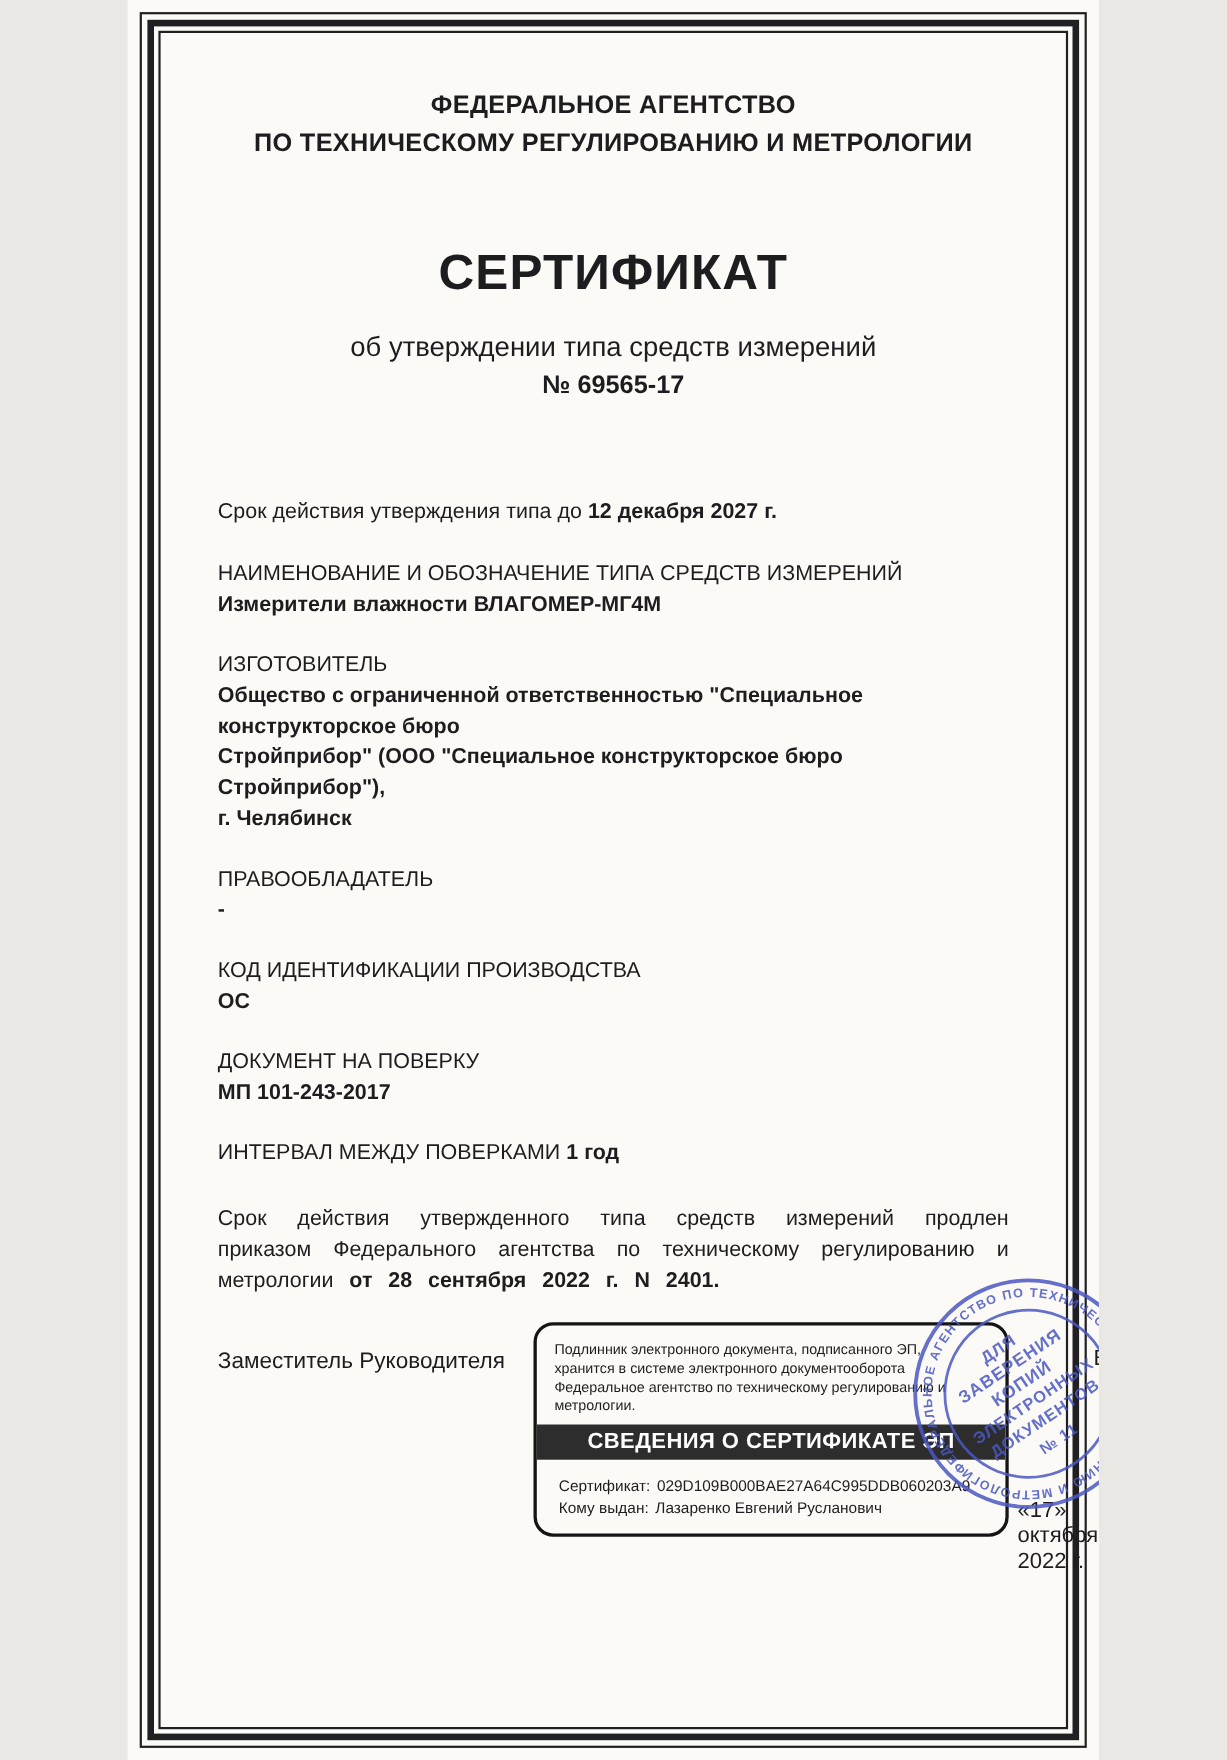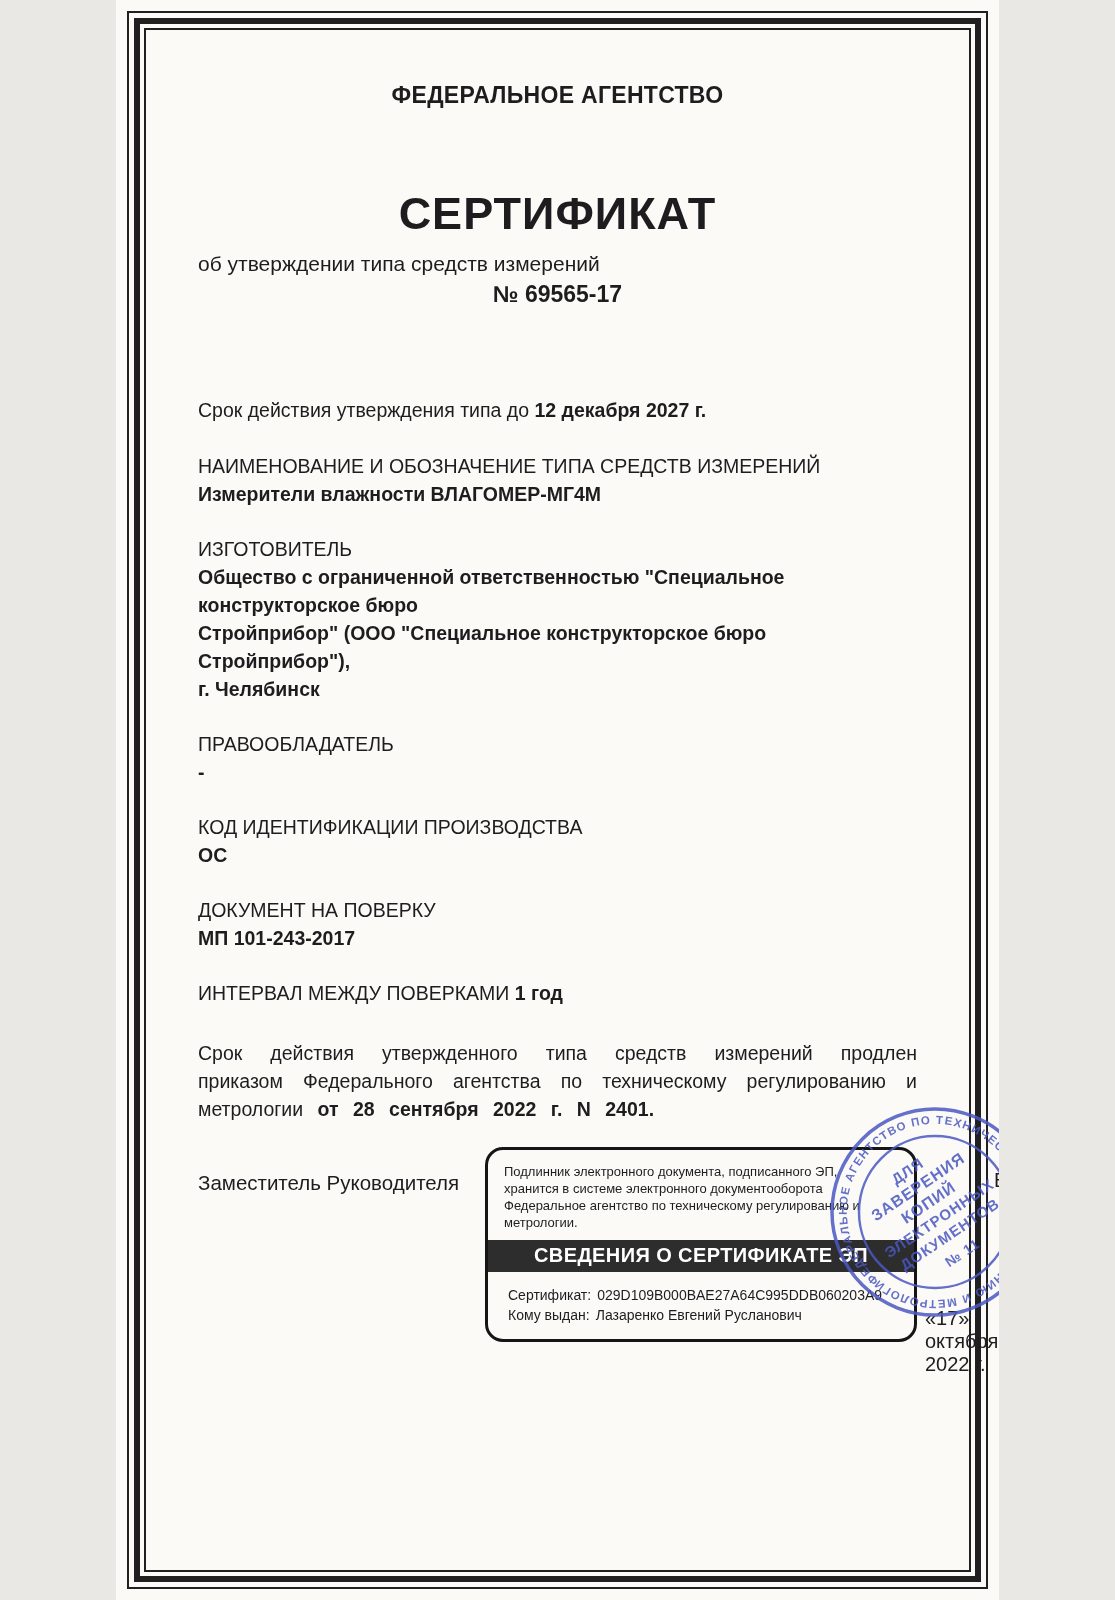--- a/index.html
+++ b/index.html
@@ -8,21 +8,21 @@
     background:#fbfaf6;font-family:"Liberation Sans","DejaVu Sans",sans-serif;
     color:#1d1d1f;overflow:hidden;
   }
   .frame-outer{position:absolute;inset:11px;border:2px solid #202022;}
   .frame-mid{position:absolute;inset:5px;border:6px solid #202022;}
   .frame-inner{position:absolute;inset:4px;border:2px solid #202022;}
   .content{position:absolute;inset:0;padding:48px 52px 0 52px;box-sizing:border-box;}
 
   .agency{ text-align:center;font-weight:700;font-size:23px;line-height:34px;letter-spacing:.3px;}
   .doc-title{ text-align:center;font-weight:700;font-size:45px;letter-spacing:1px;margin-top:76px;}
-  .doc-subtitle{ font-size:21px;margin-top:12px;}
+  .doc-subtitle{ text-align:center;font-size:25px;margin-top:28px;}
   .doc-number{ text-align:center;font-size:23px;font-weight:700;margin-top:5px;}
 
   .bodytext{font-size:19.5px;line-height:28px;}
   .validity{margin-top:88px;}
   .fields{margin-top:28px;}
   .field{margin-bottom:27px;}
   .field-label{}
   .field-value{font-weight:700;}
   .interval{margin-bottom:16px;}
   b,strong{font-weight:700;}
@@ -56,20 +56,21 @@
 <body>
 
 <div class="page">
   <div class="frame-outer">
     <div class="frame-mid">
       <div class="frame-inner">
         <div class="content">
 
           <div class="agency">
             <div>ФЕДЕРАЛЬНОЕ АГЕНТСТВО</div>
+            <div>ПО ТЕХНИЧЕСКОМУ РЕГУЛИРОВАНИЮ И МЕТРОЛОГИИ</div>
           </div>
 
           <div class="doc-title">СЕРТИФИКАТ</div>
           <div class="doc-subtitle">об утверждении типа средств измерений</div>
           <div class="doc-number">№ 69565-17</div>
 
           <div class="bodytext validity"><span>Срок действия утверждения типа до </span><strong>12 декабря 2027 г.</strong></div>
 
           <div class="bodytext fields">
 

